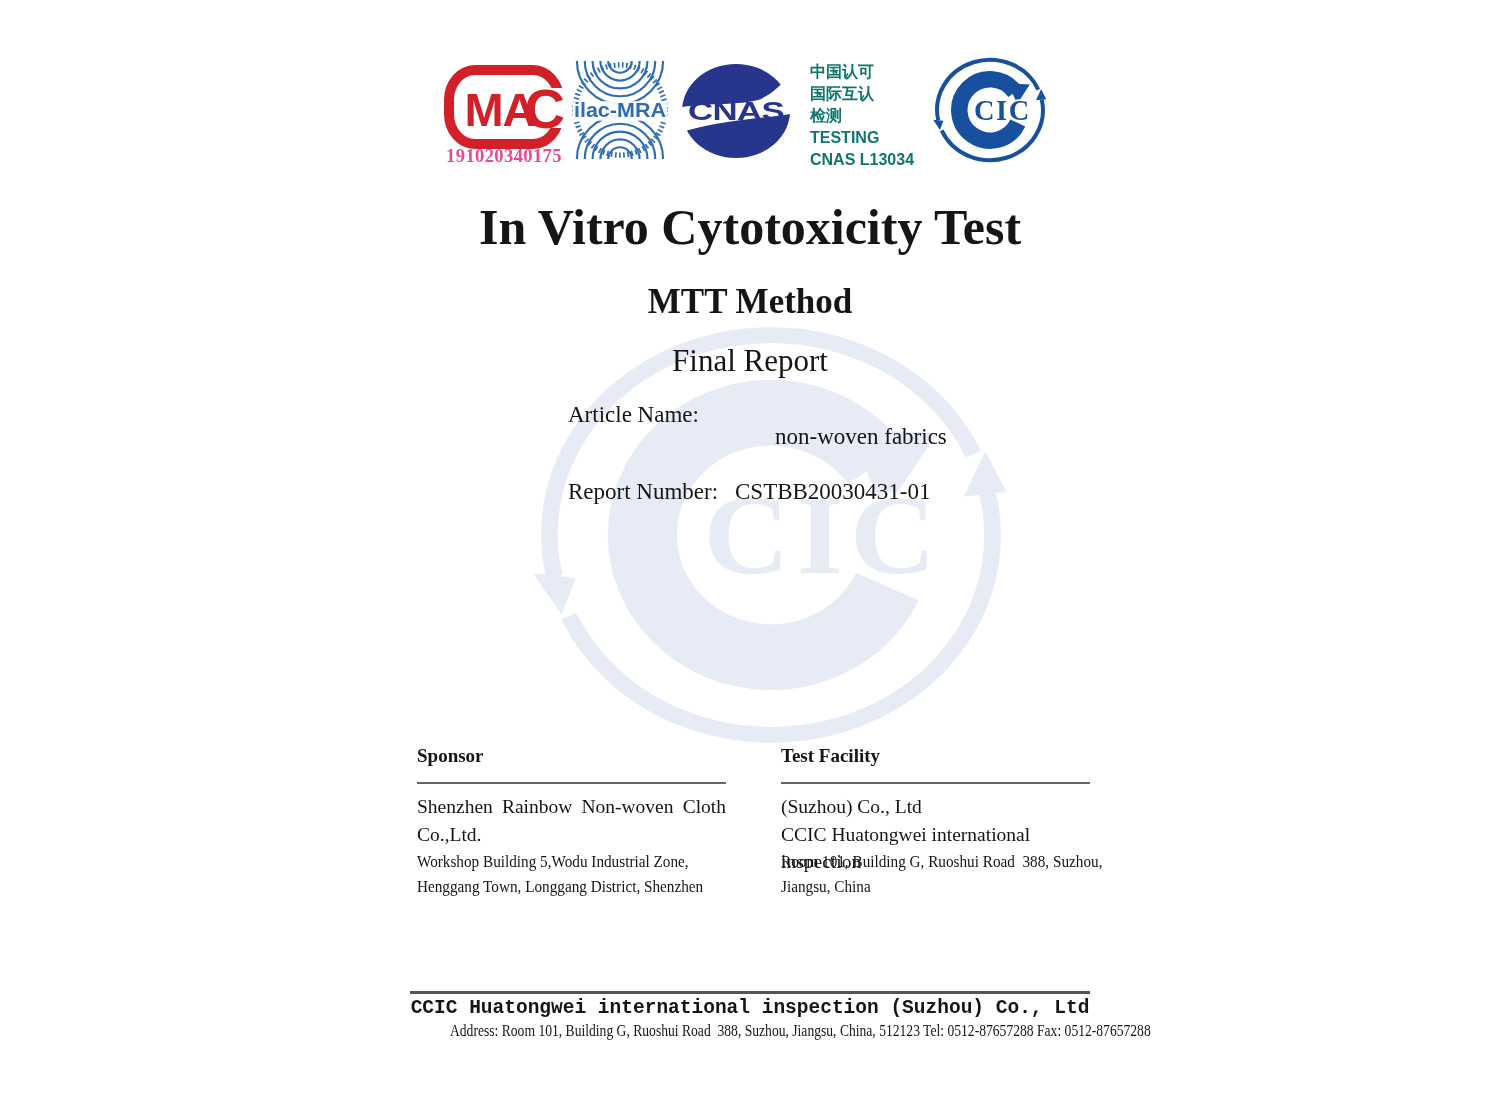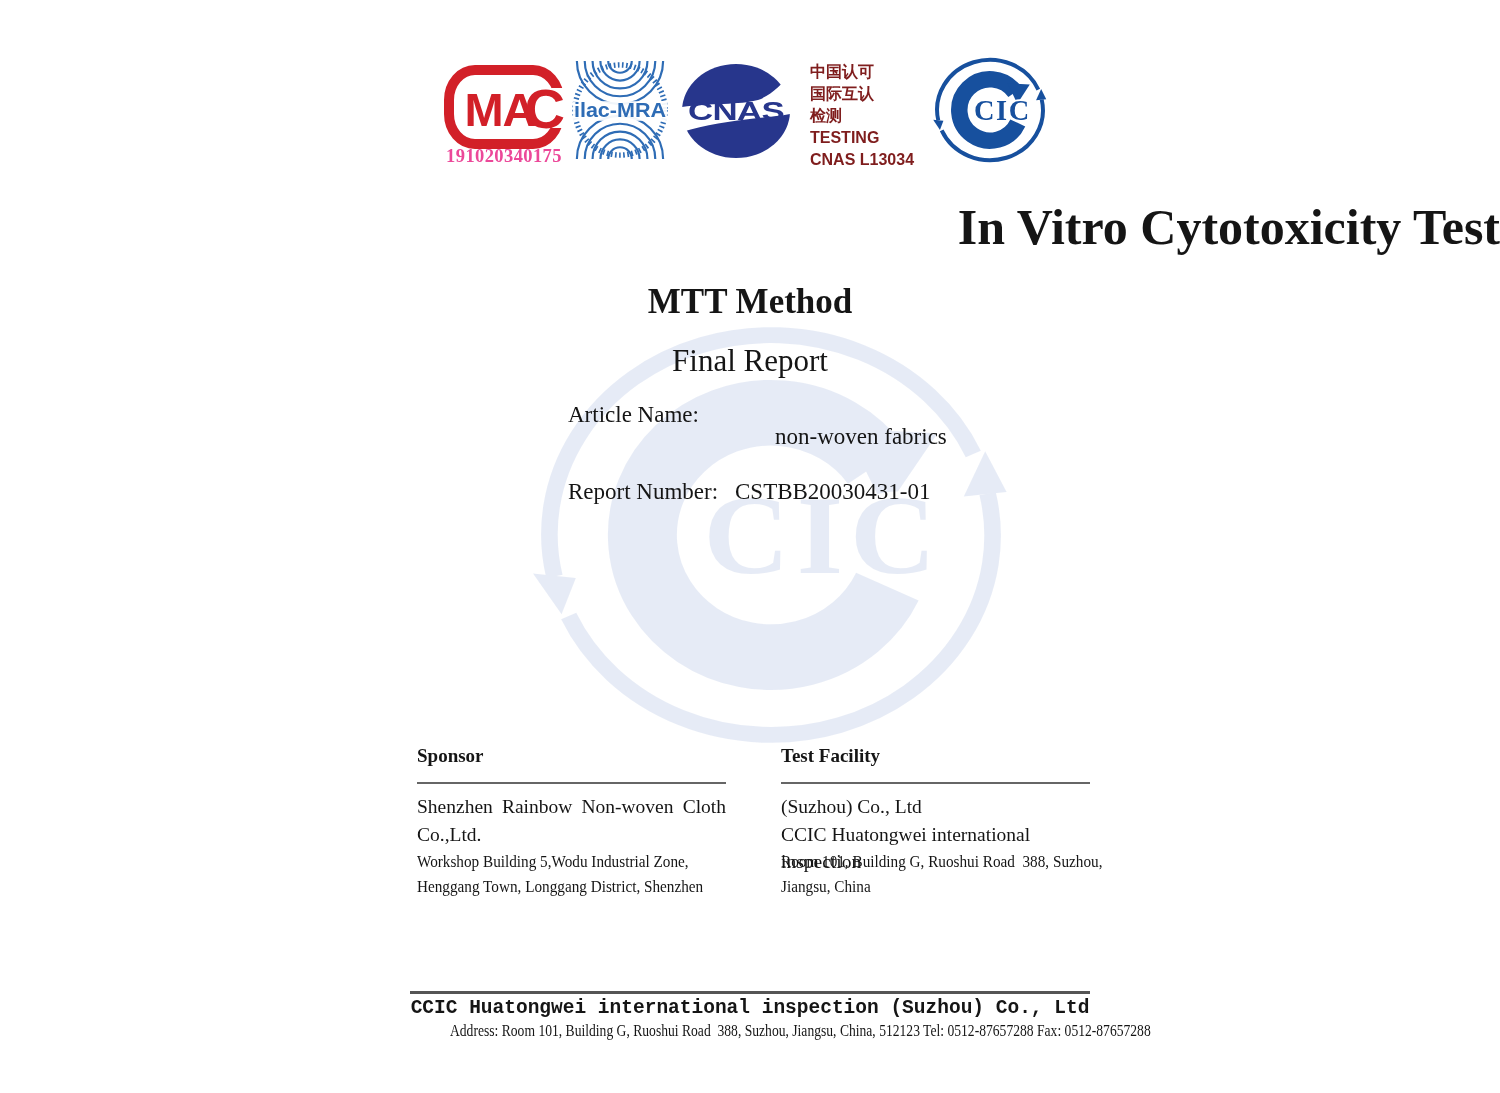--- a/index.html
+++ b/index.html
@@ -8,28 +8,28 @@
   .abs{position:absolute;}
   svg text{font-family:"Liberation Sans","DejaVu Sans",sans-serif;}
 
   
   .cma-logo{left:443px;top:64px;width:122px;height:86px;}
   .cma-number{left:437px;top:146px;width:134px;text-align:center;
               font-weight:700;font-size:18.5px;letter-spacing:.4px;}
   .ilac-logo{left:571px;top:61px;width:98px;height:98px;}
   .cnas-logo{left:680px;top:62px;width:112px;height:98px;}
   .cn-text{left:810px;top:61px;width:140px;font-family:"Liberation Sans","DejaVu Sans",sans-serif;
-           font-weight:700;font-size:16px;line-height:22px;color:#7f1d1d;}
+           font-weight:700;font-size:16px;line-height:22px;color:#0f766e;}
   .ccic-logo{left:933px;top:56px;width:114px;height:108px;}
 
   
   .watermark{left:533px;top:320px;width:476px;height:430px;opacity:.11;}
 
   
-  .title{left:0;width:1500px;top:201px;text-align:right;font-size:50px;font-weight:700;line-height:52px;}
+  .title{left:0;width:1500px;top:201px;text-align:center;font-size:50px;font-weight:700;line-height:52px;}
   .method{left:0;width:1500px;top:284px;text-align:center;font-size:35px;font-weight:700;line-height:36px;}
   .final{left:0;width:1500px;top:344px;text-align:center;font-size:31px;font-weight:400;line-height:34px;}
 
   
   .detail{font-size:23px;line-height:28px;}
   .lab1{left:568px;top:401px;} .val1{left:735px;top:423px;margin-left:40px;}
   .lab2{left:568px;top:478px;} .val2{left:735px;top:478px;}
 
   
   .col-heading{top:745px;font-size:19px;font-weight:700;line-height:22px;}

